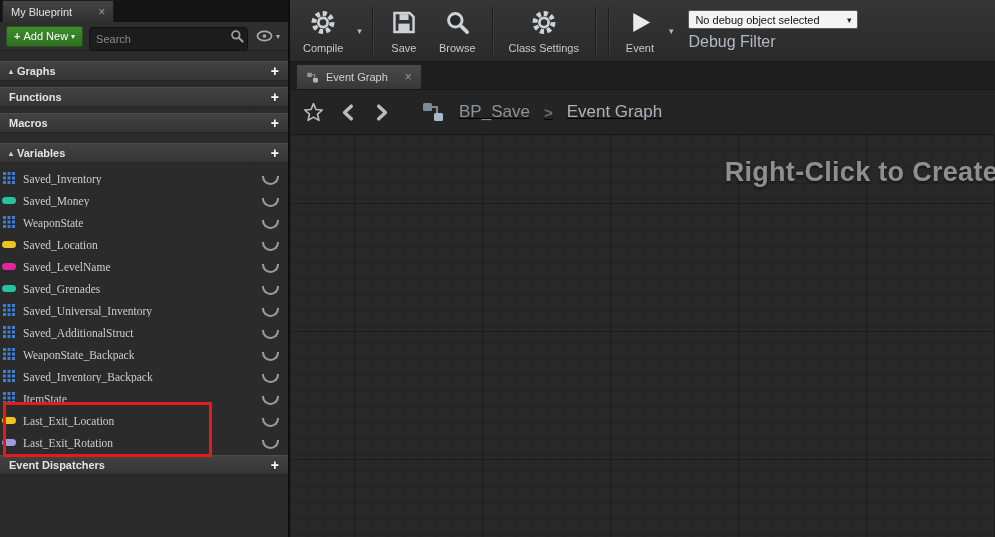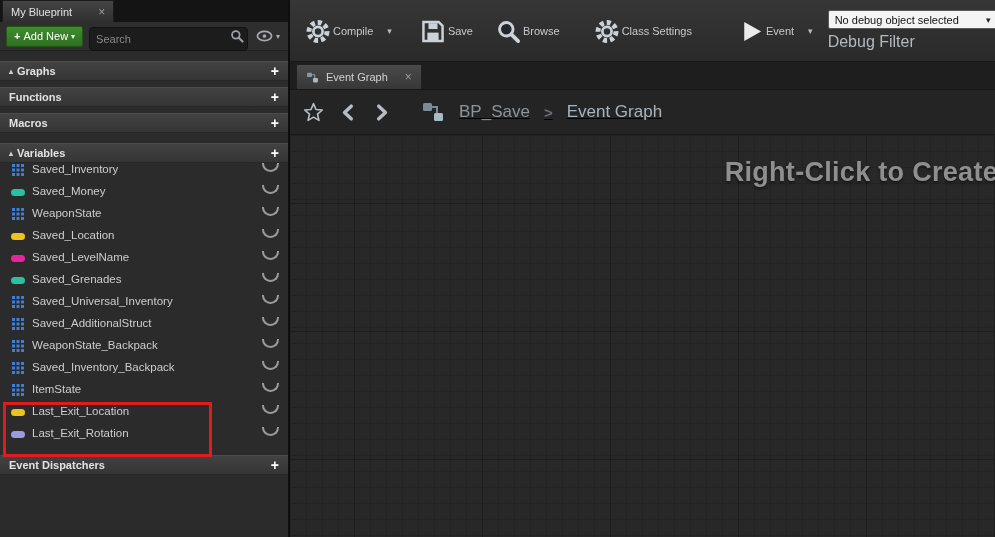--- a/index.html
+++ b/index.html
@@ -23,35 +23,35 @@
 
   .panel-body{flex:1;padding-top:10px;overflow:hidden;position:relative;}
   .section{margin-bottom:6px;}
   .section-header{height:18px;display:flex;align-items:center;padding:0 9px;background:linear-gradient(#424242,#353535);border-top:1px solid #4c4c4c;border-bottom:1px solid #272727;font-size:11px;font-weight:bold;color:#e3e3e3;}
   .section-header .tri{font-size:8px;margin-right:4px;color:#cfcfcf;}
   .plus-btn{margin-left:auto;color:#ffffff;font-size:14px;font-weight:bold;line-height:1;cursor:default;}
   .tree-item{height:20px;display:flex;align-items:center;gap:6px;padding:0 10px 0 12px;font-size:11.5px;color:#c9c9c9;}
   .tree-item svg{width:14px;height:14px;}
 
   .var-list{position:relative;}
-  .var-row{height:22px;display:flex;align-items:flex-start;padding:0 9px 0 11px;font-size:11.5px;color:#cdcdcd;}
+  .var-row{height:22px;display:flex;align-items:flex-end;padding:0 9px 0 2px;font-size:11.5px;color:#cdcdcd;font-family:Liberation Serif, serif;}
   .var-icon{flex:0 0 14px;height:14px;margin-right:7px;position:relative;display:inline-block;}
   .var-icon.icon-pill::before{content:"";position:absolute;top:4px;left:0;width:14px;height:7px;border-radius:4px;background:currentColor;}
   .var-icon.icon-struct::before{content:"";position:absolute;top:1px;left:1px;width:3px;height:3px;background:currentColor;
     box-shadow:4.5px 0 0 currentColor,9px 0 0 currentColor,0 4.5px 0 currentColor,4.5px 4.5px 0 currentColor,9px 4.5px 0 currentColor,0 9px 0 currentColor,4.5px 9px 0 currentColor,9px 9px 0 currentColor;}
   .var-label{white-space:nowrap;overflow:hidden;text-overflow:ellipsis;}
   .eye-closed{margin-left:auto;width:13px;height:7px;border:2px solid #a4a9ae;border-top:none;border-radius:0 0 9px 9px;opacity:.9;}
   .red-box{position:absolute;left:3px;top:239px;width:203px;height:49px;border:3px solid var(--highlight-red,#e11c1c);pointer-events:none;z-index:5;}
 
   
   .divider{position:absolute;left:288px;top:0;width:2px;height:537px;background:#0e0e0e;}
   .right-region{position:absolute;left:290px;top:0;width:705px;height:537px;display:flex;flex-direction:column;}
 
   .main-toolbar{height:62px;display:flex;align-items:stretch;gap:2px;padding:3px 4px;box-sizing:border-box;background:linear-gradient(#363636,#2a2a2a);border-bottom:1px solid #191919;}
-  .tb-btn{display:flex;flex-direction:row;align-items:center;justify-content:space-between;padding:5px 9px 4px;border-radius:2px;}
+  .tb-btn{display:flex;flex-direction:column;align-items:center;justify-content:space-between;padding:5px 9px 4px;border-radius:2px;}
   .tb-btn .tb-icon{height:28px;display:flex;align-items:center;}
   .tb-btn .tb-icon svg{height:27px;width:30px;}
   .tb-label{font-size:11px;color:#c6cacd;white-space:nowrap;}
   .tb-btn.active{background:linear-gradient(#66592f,#453d24);box-shadow:0 0 0 1px var(--active-glow,#dfa52b),0 0 9px rgba(223,165,43,.55);}
   .tb-btn.active .tb-label{color:#f0e9d6;}
   .tb-caret{align-self:center;font-size:9px;color:#b9bdc1;padding:0 3px;}
   .tb-sep{width:1px;margin:4px 5px;background:#1d1d1d;box-shadow:1px 0 0 #3e3e3e;}
   .debug-panel{margin-left:10px;display:flex;flex-direction:column;justify-content:center;gap:4px;}
   .debug-select{width:170px;height:19px;background:#f4f4f4;border:1px solid #5a5a5a;border-radius:2px;display:flex;align-items:center;justify-content:space-between;padding:0 6px;box-sizing:border-box;font-size:11px;color:#111;}
   .debug-select .caret{font-size:9px;color:#222;}

